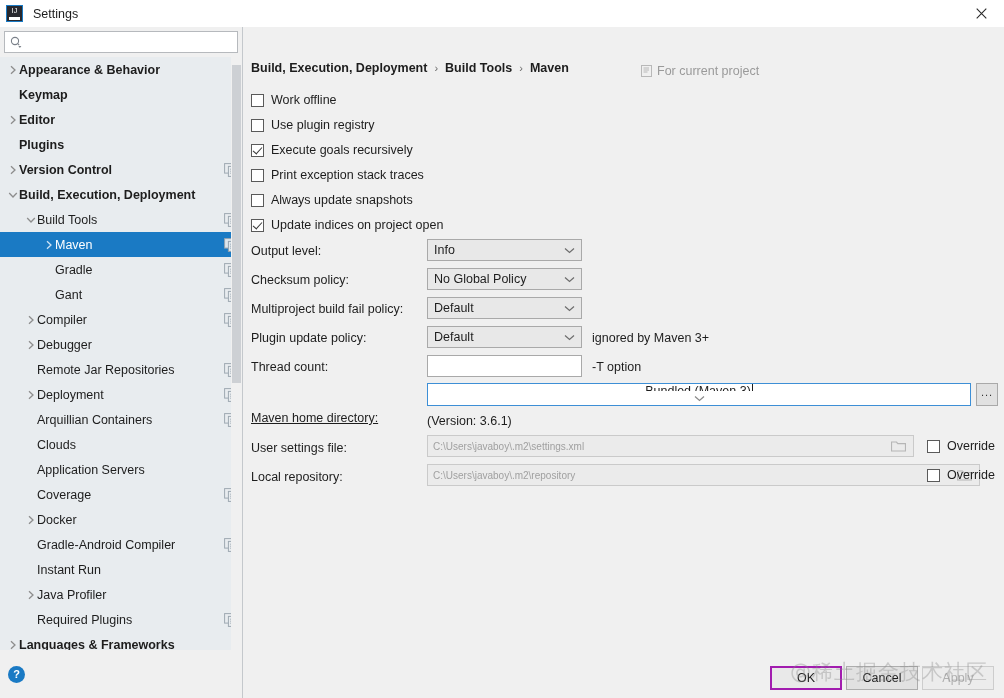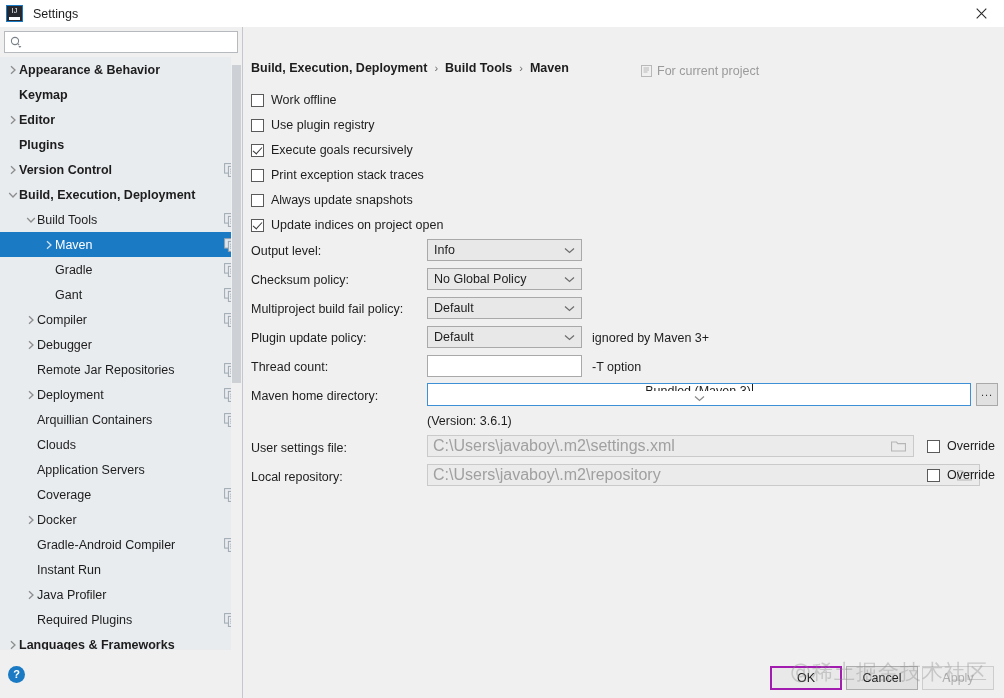--- a/index.html
+++ b/index.html
@@ -374,21 +374,21 @@
   
   .path-field {
     position: absolute;
     height: 22px;
     background: #ebebeb;
     border: 1px solid #cacaca;
     box-sizing: border-box;
     display: flex;
     align-items: center;
     padding: 0 5px;
-    font-size: 16px;
+    font-size: 10px;
     color: #a0a0a0;
     gap: 37px;
   }
   .path-field .pv { flex: 1 1 auto; overflow: hidden; white-space: nowrap; }
   .folder-btn {
     flex: 0 0 auto;
     display: flex;
     align-items: center;
     justify-content: center;
     width: 20px;
@@ -833,21 +833,21 @@
         </span>
       </div>
       <div class="hint" style="left:349px; top:304px;">ignored by Maven 3+</div>
 
       <div class="field-label" style="top:333px;">Thread count:</div>
       <div class="textfield" style="left:184px; top:328px; width:155px;">
         <span></span>
       </div>
       <div class="hint" style="left:349px; top:333px;">-T option</div>
 
-      <div class="field-label" style="top:362px;">Maven home directory:</div>
+      <div class="field-label" style="top:384px;text-decoration:underline;">Maven home directory:</div>
       <div class="combo-focus" style="left:184px; top:356px; width:544px;">
         <span class="cv"><span>Bundled (Maven 3)</span><span class="caret"></span></span>
         <span class="chev">
           <svg width="11" height="7" viewBox="0 0 11 7">
               <path d="M1 1.5 L5.5 5.5 L10 1.5" stroke="#8a8a8a" stroke-width="1.2" fill="none"></path>
             </svg>
         </span>
       </div>
       <div class="browse-btn" style="left:733px; top:356px;">...</div>
 

